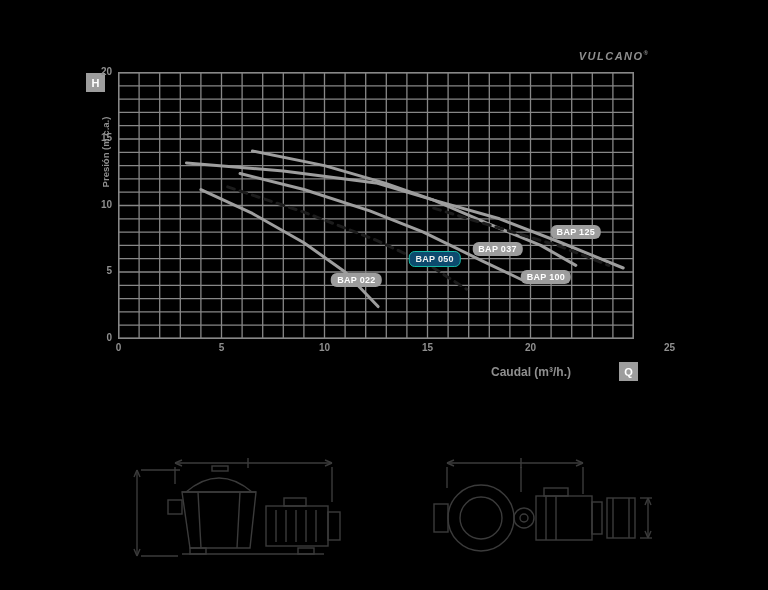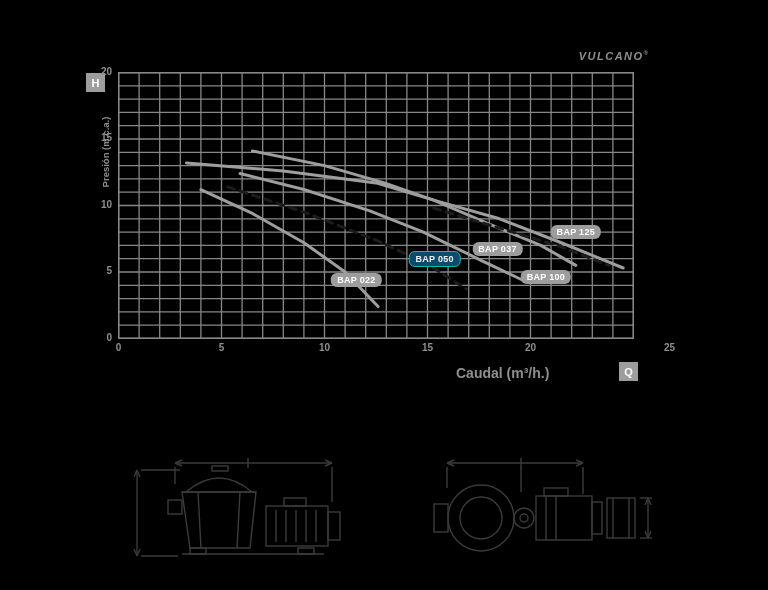--- a/index.html
+++ b/index.html
@@ -20,21 +20,21 @@
   }
   #hbox{left:86px;top:73px;}
   #qbox{left:619px;top:362px;}
   .ylabel{
     position:absolute;left:51px;top:146px;width:110px;height:12px;
     color:var(--axis-text);font-size:9.5px;font-weight:bold;text-align:center;
     transform:rotate(-90deg);
   }
   .xlabel{
     position:absolute;left:456px;top:365px;width:150px;
-    color:var(--axis-text);font-size:14px;font-weight:bold;text-align:left;
+    color:var(--axis-text);font-size:12px;font-weight:bold;text-align:center;
   }
   #plot{position:absolute;left:118px;top:72px;}
   .ytick{
     position:absolute;left:0;width:112px;text-align:right;
     color:var(--axis-text);font-size:10px;font-weight:bold;
   }
   .xtick{
     position:absolute;top:342px;width:26px;text-align:center;
     color:var(--axis-text);font-size:10px;font-weight:bold;
   }

